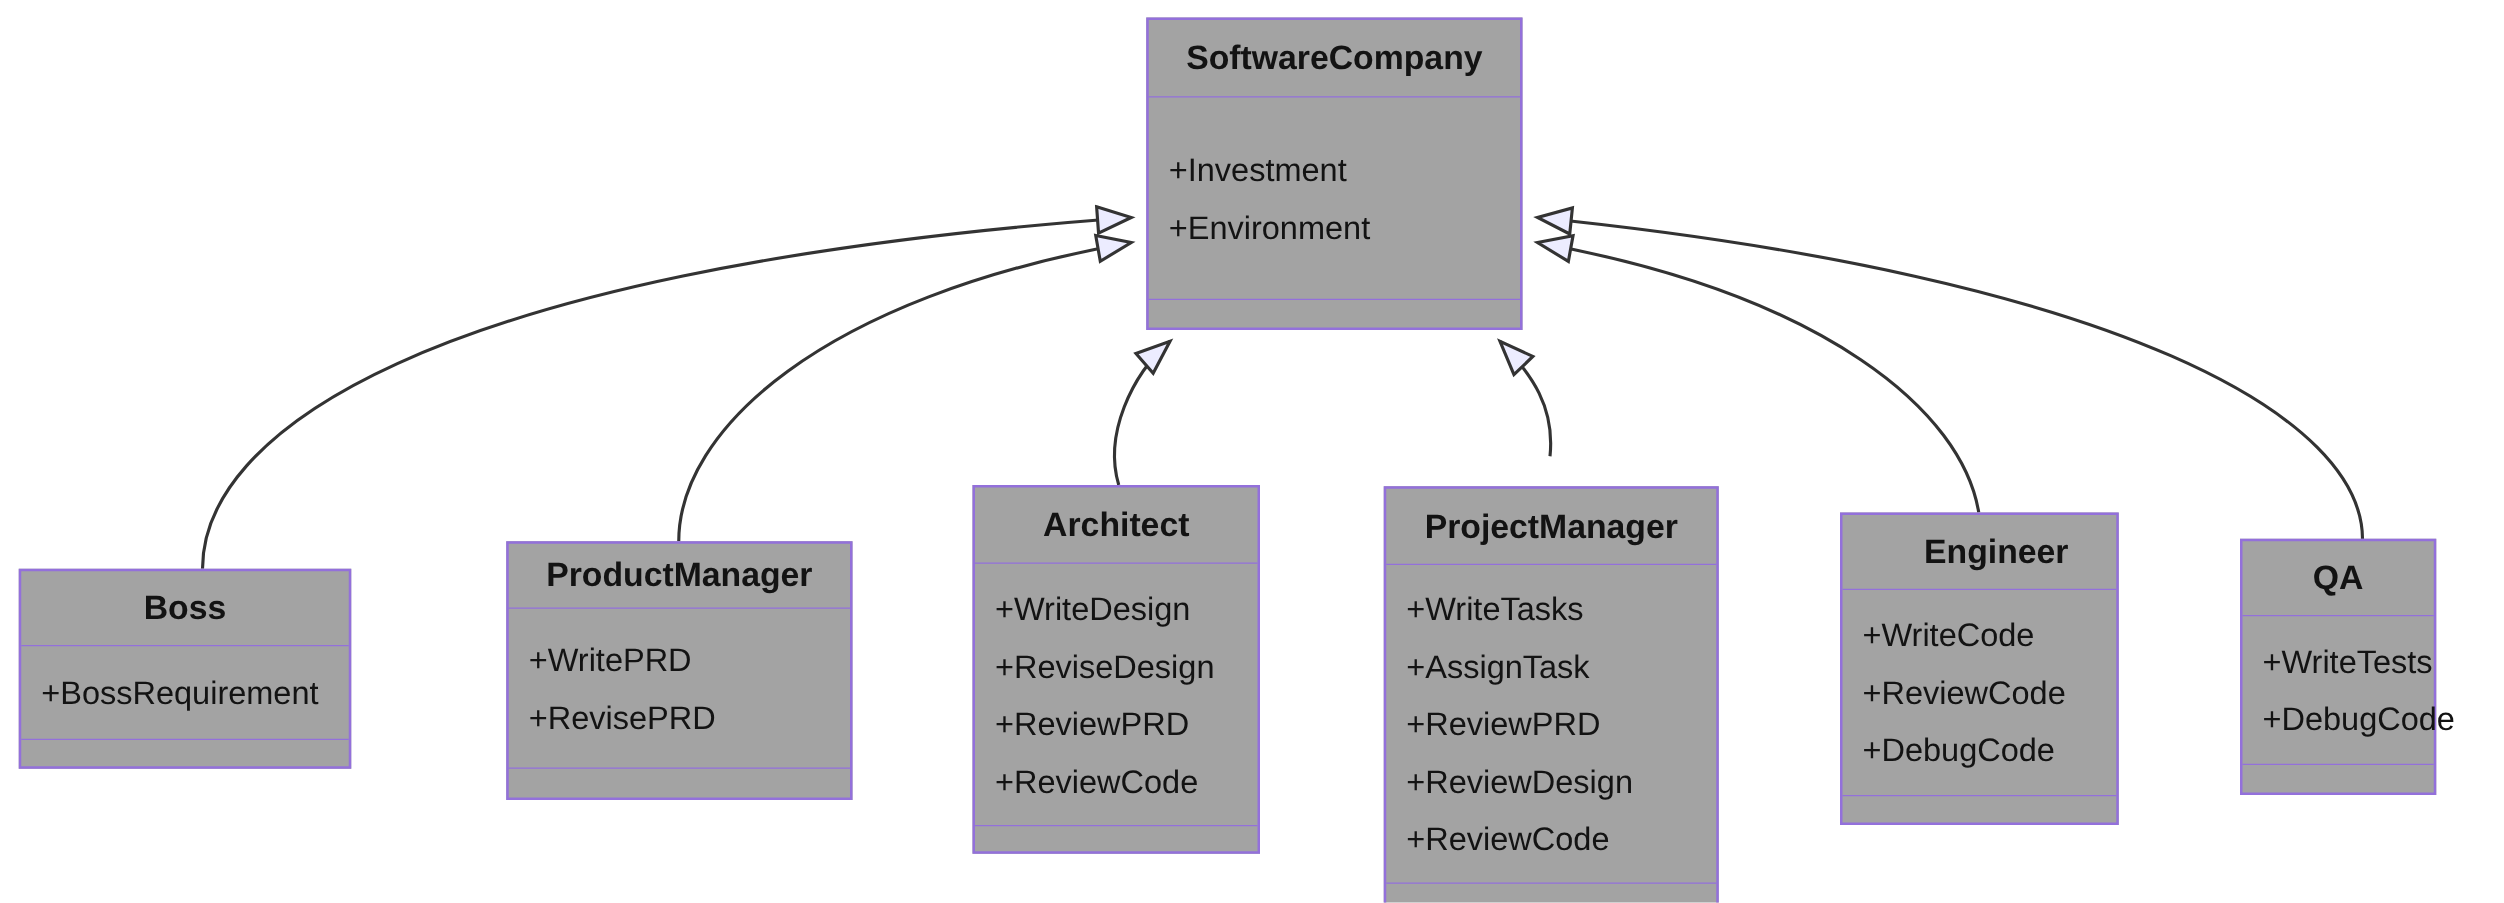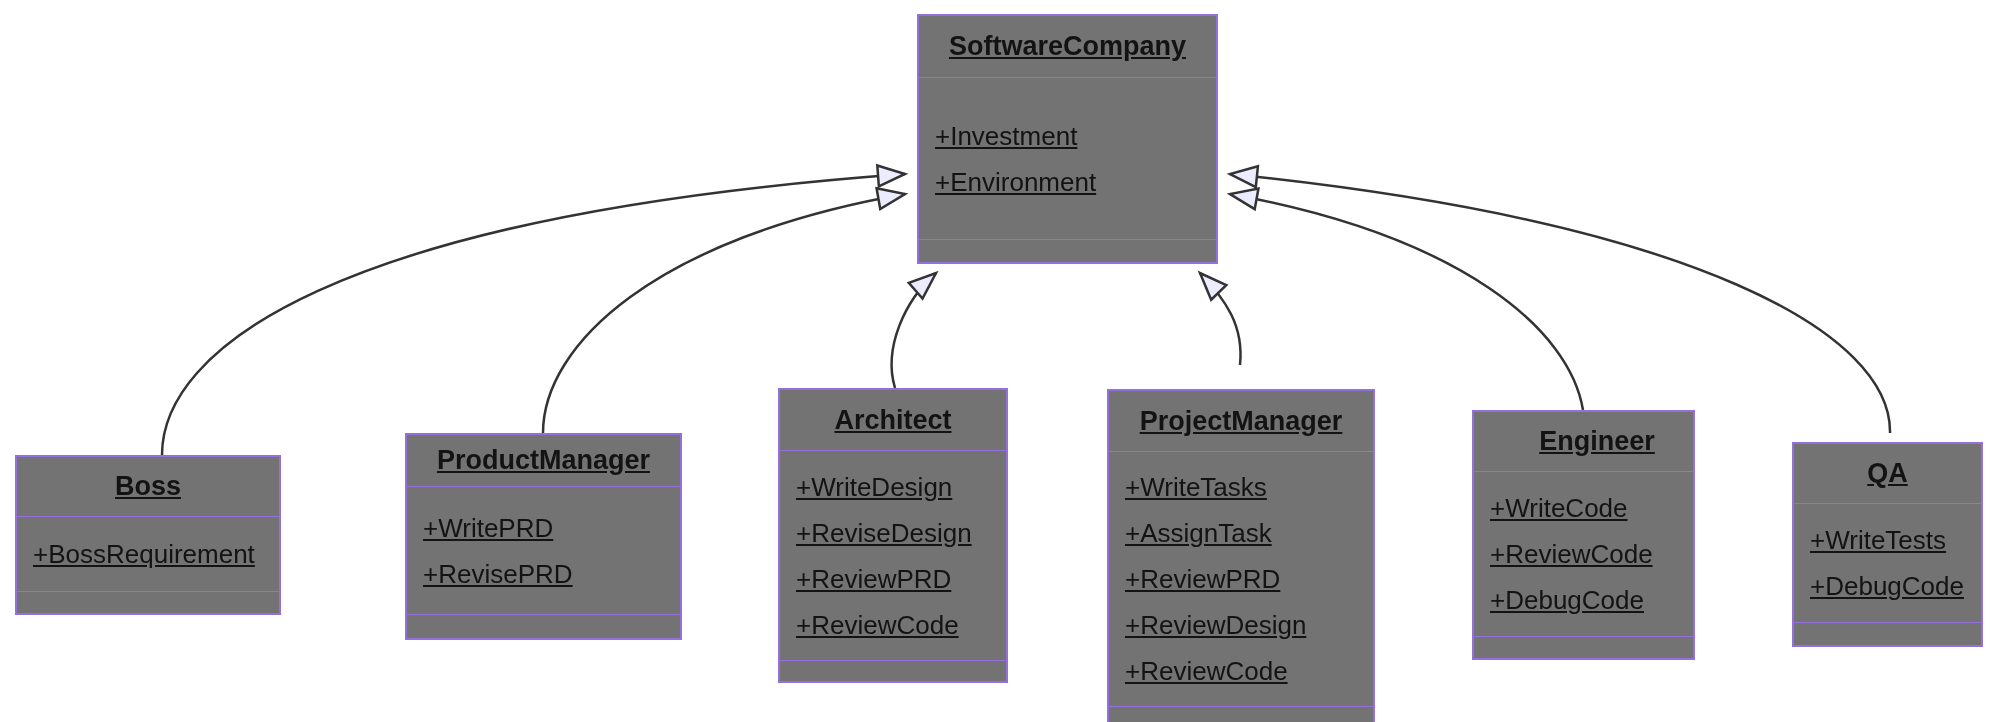--- a/index.html
+++ b/index.html
@@ -13,26 +13,25 @@
   #canvas {
     position: absolute; left: 0; top: 0;
     width: 2003px; height: 722px;
   }
   #connectors {
     position: absolute; left: 0; top: 0;
     pointer-events: none;
   }
   .class-box {
     position: absolute;
-    background: #737373;
+    background: #a3a3a3;
     border: 2px solid #9370DB;
     color: #131313;
     display: flex;
     flex-direction: column;
-    text-decoration: underline;
   }
   .class-title {
     display: flex;
     align-items: center;
     justify-content: center;
     font-weight: bold;
     font-size: 27px;
     border-bottom: 1.5px solid #9370DB;
     flex: 0 0 auto;
   }
@@ -123,21 +122,21 @@
   <div class="class-box" style="left:1472px; top:410px; width:223px; height:250px;">
     <div class="class-title" style="height:60px;padding-left:27px;">Engineer</div>
     <div class="class-attrs">
       <div class="attr">+WriteCode</div>
       <div class="attr">+ReviewCode</div>
       <div class="attr">+DebugCode</div>
     </div>
     <div class="class-methods" style="height:22px;"></div>
   </div>
 
-  <div class="class-box" style="left:1792px; top:442px; width:191px; height:205px;">
+  <div class="class-box" style="left:1792px; top:431px; width:157px; height:205px;">
     <div class="class-title" style="height:60px;">QA</div>
     <div class="class-attrs">
       <div class="attr">+WriteTests</div>
       <div class="attr">+DebugCode</div>
     </div>
     <div class="class-methods" style="height:23px;"></div>
   </div>
 
 </div>
 

